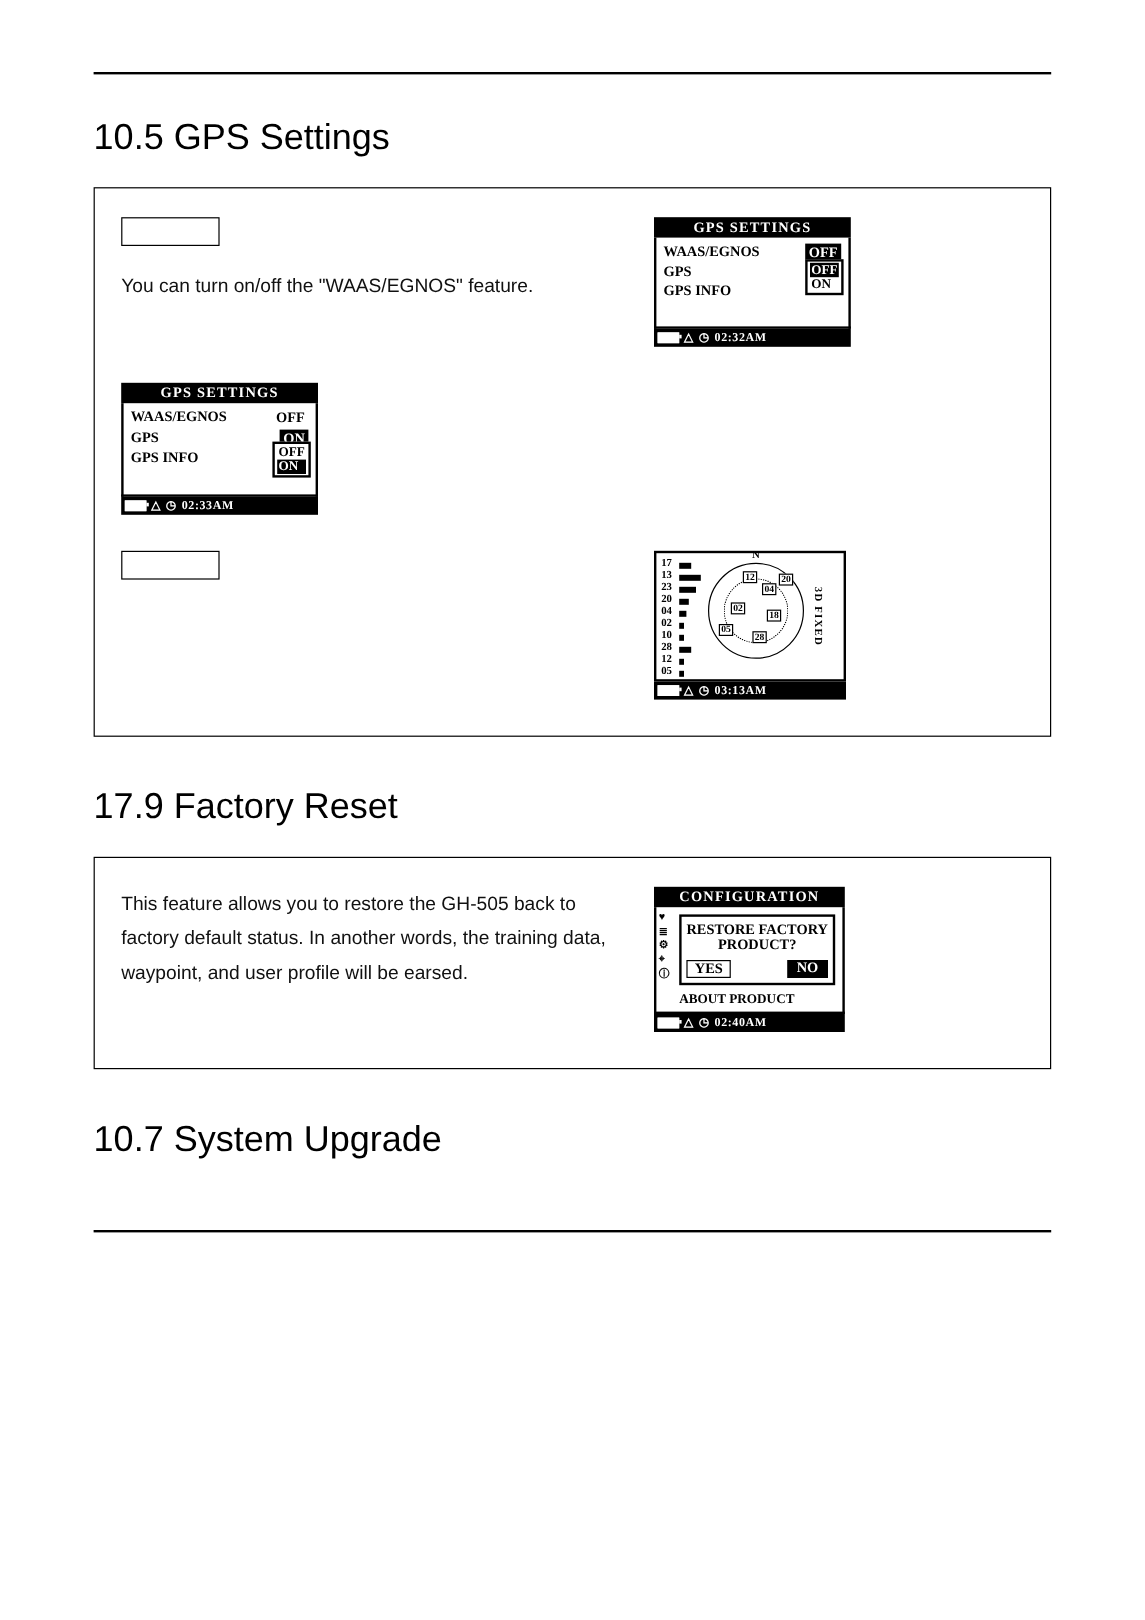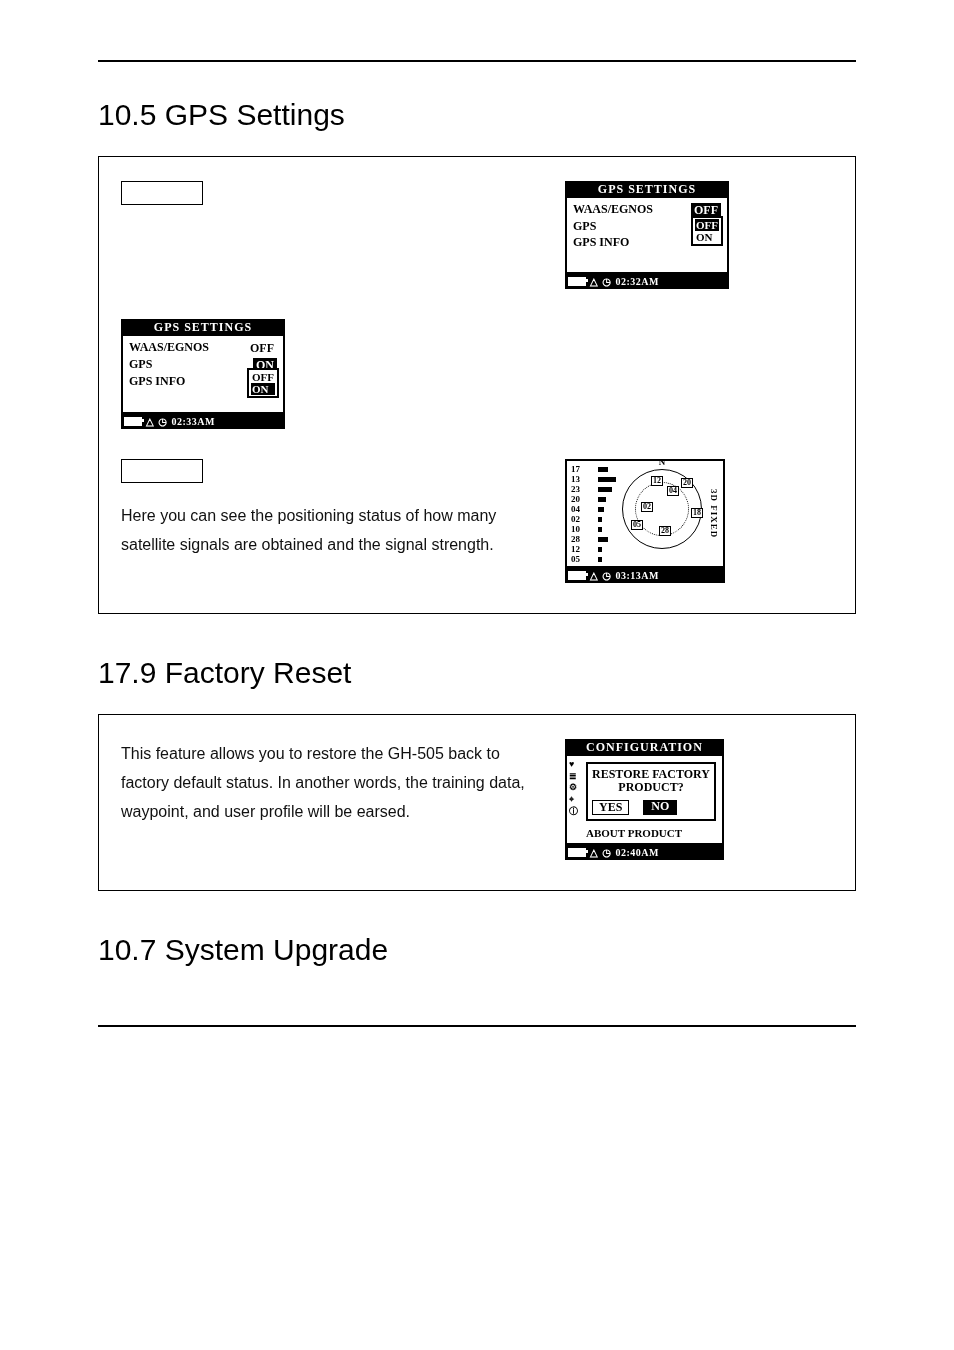--- a/index.html
+++ b/index.html
@@ -1,17 +1,17 @@
 <!DOCTYPE html>
 <html><head>
 <meta charset="utf-8">
 <style>
 html,body{margin:0;padding:0;background:#fff;color:#000}
 body{width:954px;margin:0 auto;font-family:Arial,Helvetica,sans-serif;font-size:16px}
-.page{padding:60px 98px 40px}
+.page{padding:60px 78px 40px}
 .hr{border-top:2px solid #000;margin:0 0 36px}
 .hr-footer{border-top:2px solid #000;margin:58px 0 20px}
 h2{font-weight:400;font-size:30px;margin:0 0 24px}
 .card{border:1px solid #000;padding:24px 22px 30px;margin-bottom:42px}
 .row{display:flex;gap:24px;align-items:flex-start;margin-bottom:30px}
 .row:last-child{margin-bottom:0}
 .left{flex:1 1 auto;max-width:420px}
 .box{display:inline-block;border:1px solid #000;width:80px;height:22px;margin-bottom:14px}
 .desc{line-height:1.82;font-size:16px;color:#111}
 .right{flex:0 0 auto}
@@ -26,21 +26,21 @@
 .lcd .drop{position:absolute;right:4px;border:2px solid #000;background:#fff;padding:1px 2px;font-size:11px}
 .lcd .drop .opt{padding:0 1px}
 .lcd .drop .opt.sel{background:#000;color:#fff}
 .status{background:#000;color:#fff;font-size:10px;padding:2px 3px;display:flex;gap:4px;align-items:center;letter-spacing:.5px}
 .status .batt{display:inline-block;width:16px;height:7px;border:1px solid #fff;position:relative;background:#fff}
 .status .batt:after{content:"";position:absolute;right:-3px;top:1px;width:2px;height:3px;background:#fff}
 
 
 .sky{border:2px solid #000;padding:4px 4px 2px;min-width:148px;min-height:96px;position:relative;display:flex;gap:6px}
 .bars{display:flex;flex-direction:column;gap:1px;font-size:9px;line-height:1}
-.bars div{display:flex;align-items:center;gap:18px}
+.bars div{display:flex;align-items:flex-end;gap:6px}
 .bars .b{display:inline-block;height:5px;background:#000}
 .compass{width:78px;height:78px;border:1px solid #000;border-radius:50%;position:relative;margin-top:4px}
 .compass:before{content:"";position:absolute;inset:12px;border:1px dotted #000;border-radius:50%}
 .compass .n{position:absolute;top:-12px;left:50%;transform:translateX(-50%);font-size:9px}
 .sat{position:absolute;font-size:8px;border:1px solid #000;padding:0 1px;background:#fff}
 .side-label{font-size:9px;writing-mode:vertical-rl;letter-spacing:1px;align-self:center}
 .cfg-icons{display:flex;flex-direction:column;gap:2px;font-size:9px}
 .cfg-wrap{display:flex}
 </style>
 </head>
@@ -49,20 +49,21 @@
 <div class="page">
   <div class="hr"></div>
 
   <h2>10.5 GPS Settings</h2>
 
   <div class="card">
 
     <div class="row">
       <div class="left">
         <span class="box"></span>
+        <div class="desc">You can turn on/off the "WAAS/EGNOS" feature.</div>
       </div>
       <div class="right lcd">
         <div class="title">GPS SETTINGS</div>
         <div class="body">
           <div class="menu-row">
               <span>WAAS/EGNOS</span>
               <span class="val inv">OFF</span>
             </div>
           <div class="menu-row">
               <span>GPS</span>
@@ -109,21 +110,20 @@
           <span>△</span>
           <span>◷</span>
           <span>02:33AM</span>
         </div>
       </div>
     </div>
 
     <div class="row">
       <div class="left">
         <span class="box"></span>
-        <div class="desc">Here you can see the positioning status of how many satellite signals are obtained and the signal strength.</div>
       </div>
       <div class="right lcd">
         <div class="sky">
           <div class="bars" id="bars">
               <div>
                 <span>17</span>
                 <span class="b" style="width:10px"></span>
               </div>
               <div>
                 <span>13</span>
@@ -164,21 +164,21 @@
             </div>
           <div style="position:relative">
             <div class="compass">
               <span class="n">N</span>
               <span class="sat" style="top:6px;left:28px">12</span>
               <span class="sat" style="top:16px;left:44px">04</span>
               <span class="sat" style="top:32px;left:18px">02</span>
               <span class="sat" style="top:50px;left:8px">05</span>
               <span class="sat" style="top:56px;left:36px">28</span>
               <span class="sat" style="top:8px;left:58px">20</span>
-              <span class="sat" style="top:38px;left:68px">18</span>
+              <span class="sat" style="top:38px;left:48px">18</span>
             </div>
           </div>
           <div class="side-label">3D FIXED</div>
         </div>
         <div class="status">
           <span class="batt"></span>
           <span>△</span>
           <span>◷</span>
           <span>03:13AM</span>
         </div>
@@ -201,21 +201,21 @@
             <span>♥</span>
             <span>≣</span>
             <span>⚙</span>
             <span>⌖</span>
             <span>ⓘ</span>
           </div>
           <div style="flex:1">
             <div class="dlg" style="border:2px solid #000;margin:6px;padding:4px;text-align:center">
               <div>RESTORE FACTORY</div>
               <div>PRODUCT?</div>
-              <div class="btns" style="display:flex;justify-content:flex-start;gap:14px;margin-top:6px">
+              <div class="btns" style="display:flex;justify-content:space-between;gap:14px;margin-top:6px">
                 <span class="btn" style="border:1px solid #000;padding:0 6px">YES</span>
                 <span class="btn" style="background:#000;color:#fff;padding:0 8px">NO</span>
               </div>
             </div>
             <div style="padding:0 6px 4px;font-size:11px;font-weight:700">ABOUT PRODUCT</div>
           </div>
         </div>
         <div class="status">
           <span class="batt"></span>
           <span>△</span>

